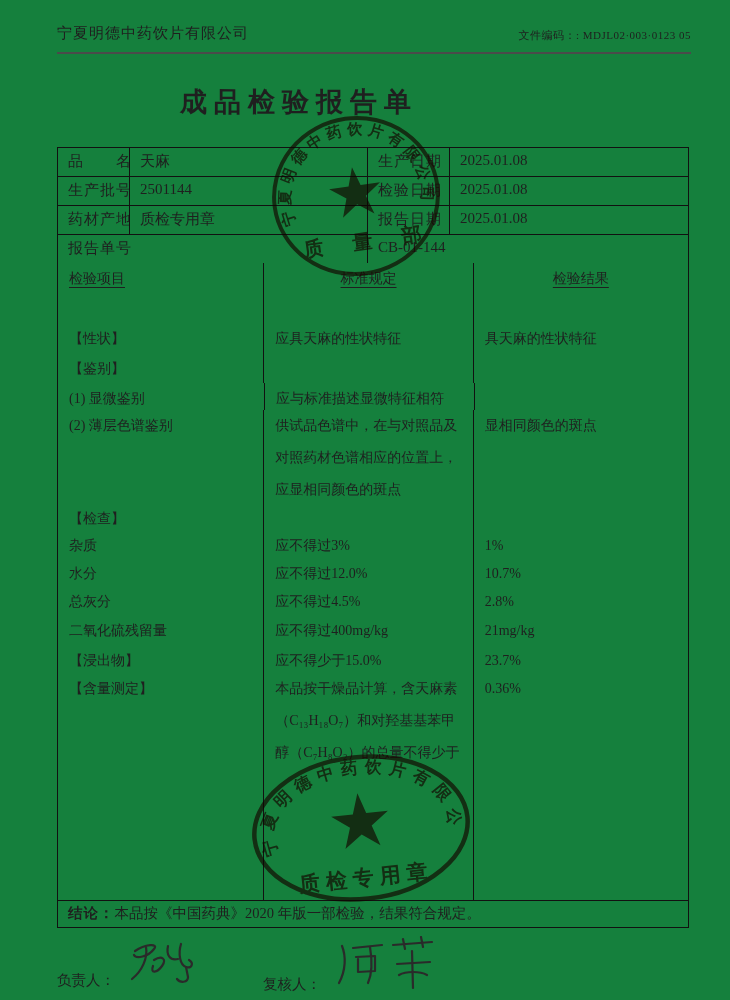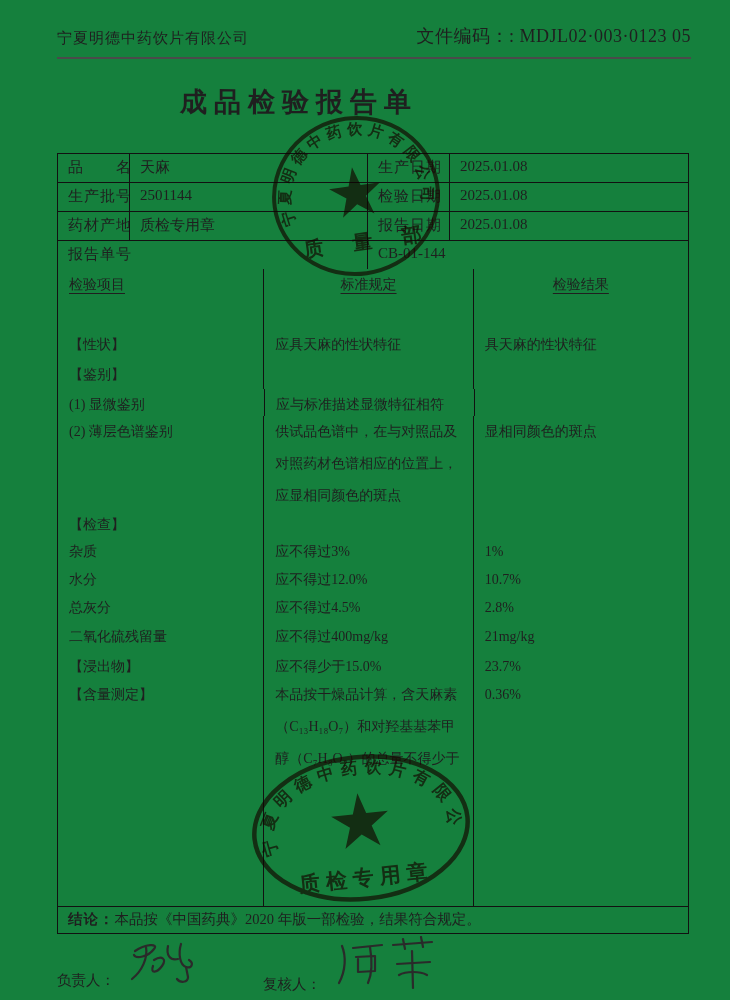--- a/index.html
+++ b/index.html
@@ -5,27 +5,27 @@
   * { margin:0; padding:0; box-sizing:border-box; }
   html,body { background:#ffffff; }
   body { font-family:"Liberation Serif","DejaVu Serif",serif; color:#1f1f1f; }
   .page { position:relative; width:730px; height:1000px; background:#15803d; overflow:hidden; }
 
   
   .doc-header { position:absolute; left:57px; top:24px; width:634px;
     display:flex; justify-content:space-between; align-items:flex-end;
     padding-bottom:9px; border-bottom:2px solid #4a4a4a; }
   .company { font-size:15px; letter-spacing:1px; }
-  .doc-code { font-size:18px; letter-spacing:.5px;text-align:center; }
+  .doc-code { font-size:11px; letter-spacing:.5px;text-align:center; }
 
   .title { position:absolute; left:0; top:84px; width:598px; text-align:center;
     font-size:27px; font-weight:bold; letter-spacing:7px; }
 
   
-  .report { position:absolute; left:57px; top:153px; width:632px; border:1px solid #111; background:transparent; }
+  .report { position:absolute; left:57px; top:147px; width:632px; border:1px solid #111; background:transparent; }
 
   
   .igrid { display:grid; grid-template-columns:72px 238px 82px 238px; }
   .igrid .cell { height:29px; border-bottom:1px solid #111; border-right:1px solid #111;
     font-size:15px; padding:4px 6px 0 10px; white-space:nowrap; overflow:hidden; }
   .igrid .cell.lastcol { border-right:none; }
   .igrid .cell.lbl { letter-spacing:1px; }
   .igrid .cell.span2a { grid-column:1 / 3; }
   .igrid .cell.span2b { grid-column:3 / 5; border-right:none; }
   .igrid .row4 { height:28px; border-bottom:none; }

